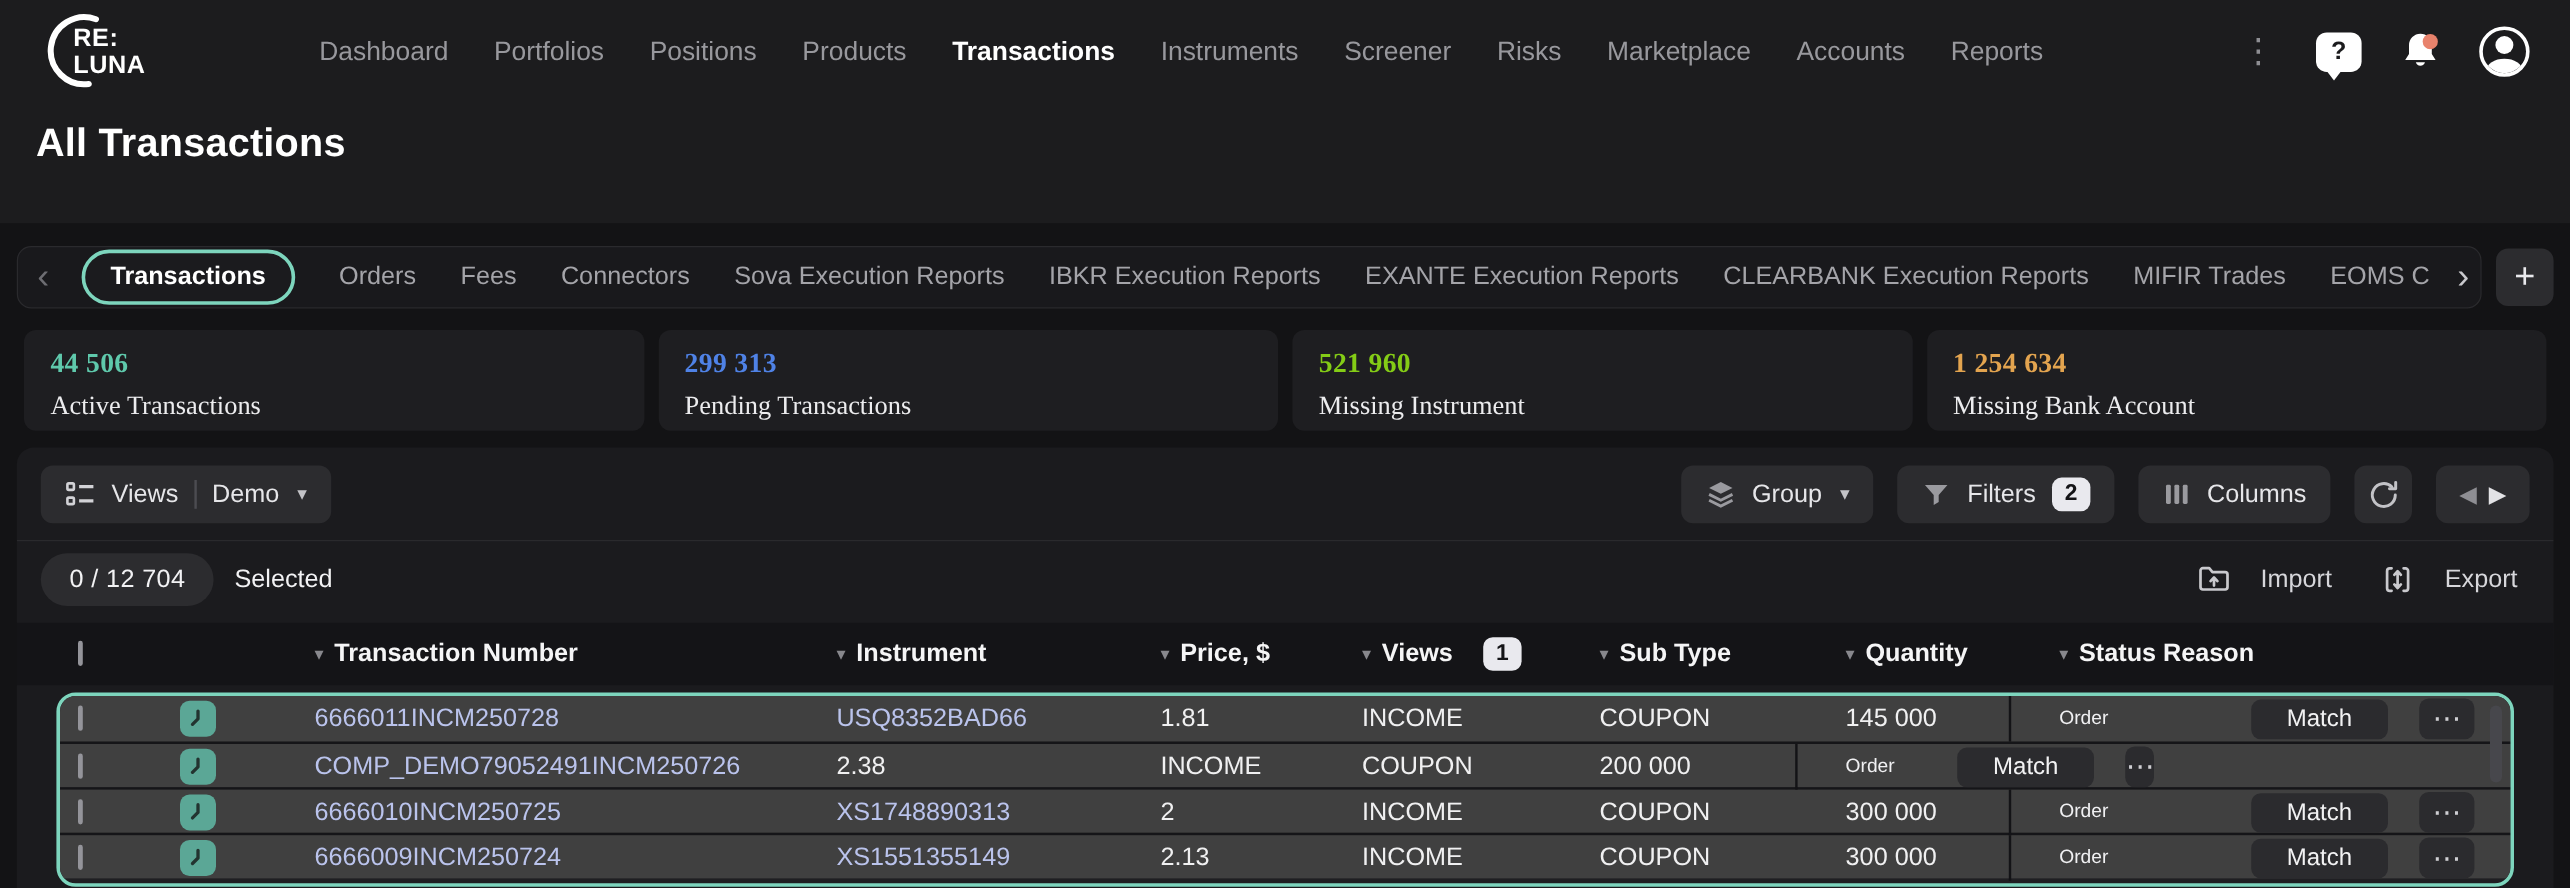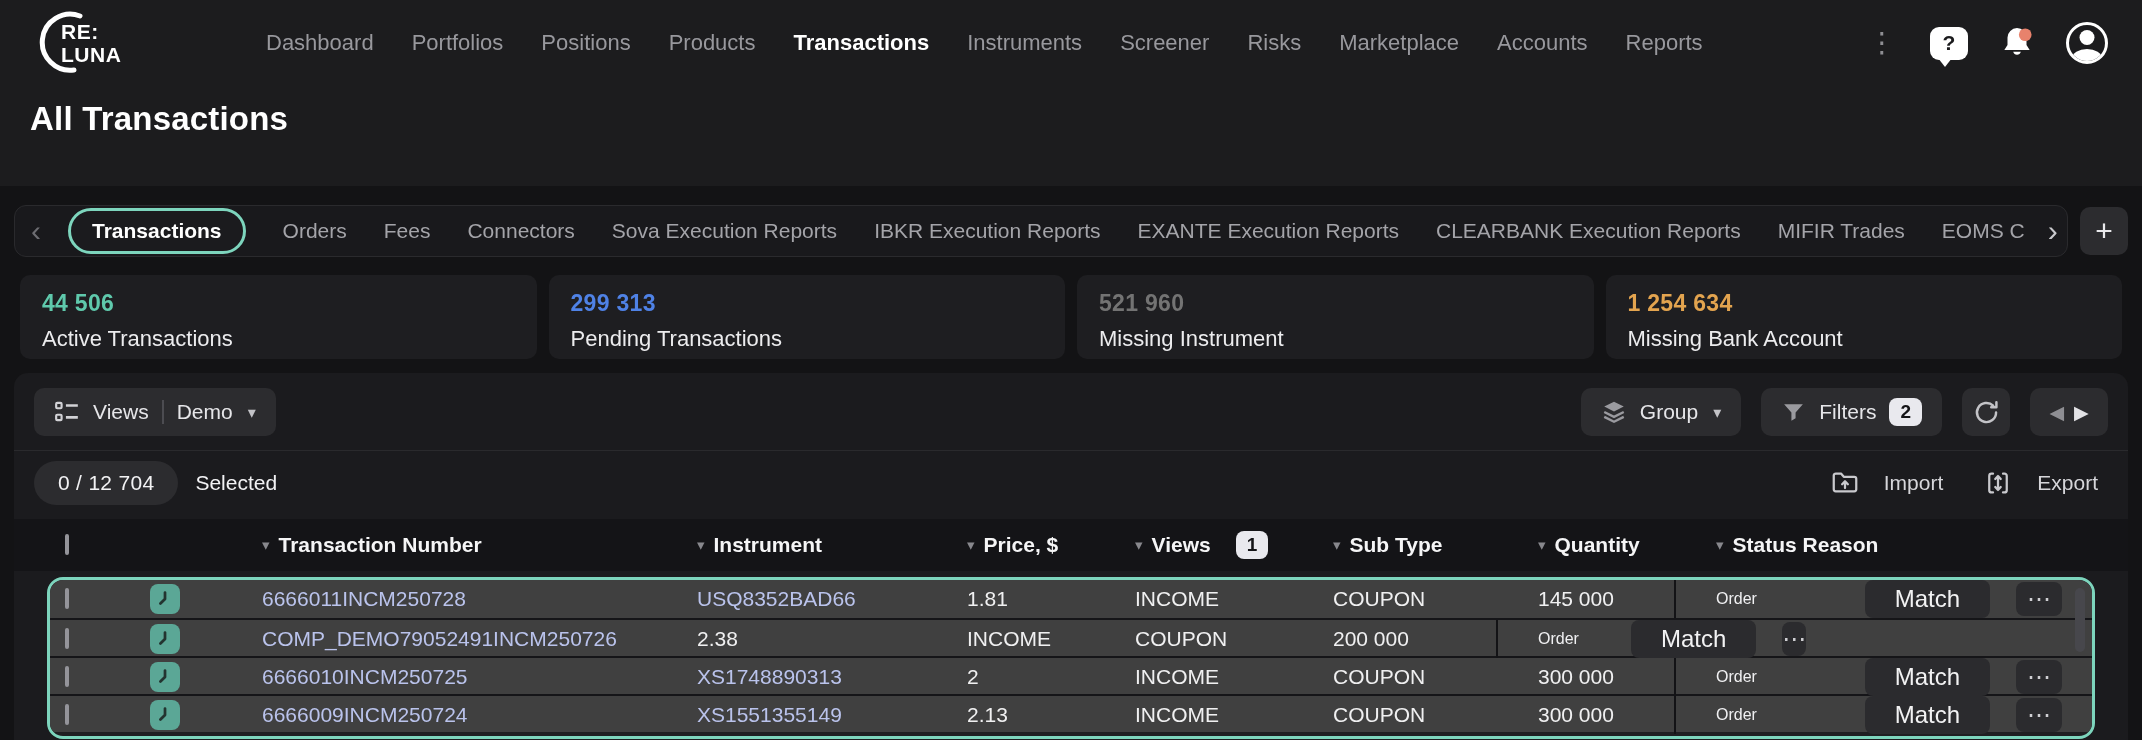--- a/index.html
+++ b/index.html
@@ -40,21 +40,21 @@
     display:flex; align-items:center; padding:0 16px; gap:37px; overflow:hidden; white-space:nowrap; }
   .tab-chevron { color:#6d6d72; font-size:30px; line-height:1; cursor:pointer; flex:none; }
   .tab-chevron.right { margin-left:-14px; color:#c9c9cd; }
   .tab { font-size:21px; color:#a4a4a9; cursor:pointer; flex:none; }
   .tab.selected { color:#fff; font-weight:700; border:3px solid #7dd5bd; border-radius:999px;
     padding:8px 21px; background:#1b1b1e; margin-left:-10px; }
   .plus-button { width:48px; height:48px; align-self:center; background:#2c2c2f; border-radius:10px;
     color:#e9e9ec; font-size:30px; font-weight:400; display:flex; align-items:center; justify-content:center; cursor:pointer; flex:none; }
 
   
-  .stats { display:flex; gap:12px; margin:18px 20px 0 20px; }
+  .stats { display:flex; gap:12px; margin:18px 20px 0 20px;font-family:Liberation Serif, serif; }
   .stat-card { flex:1; background:#1e1e21; border-radius:10px; padding:15px 22px; height:84px; cursor:pointer; }
   .stat-value { font-size:23px; font-weight:700; letter-spacing:.3px; margin-bottom:9px; }
   .stat-label { font-size:22px; color:#ececee; }
 
   
   .panel { margin:14px 14px 0 14px; background:#1b1b1e; border-radius:14px 14px 0 0; height:368px; overflow:hidden; }
 
   .toolbar { display:flex; align-items:center; padding:15px 20px 14px 20px; }
   .btn { height:48px; background:#2c2c2f; border-radius:10px; display:flex; align-items:center;
     gap:13px; padding:0 20px; font-size:21px; color:#e6e6e9; cursor:pointer; flex:none; }
@@ -87,21 +87,21 @@
 
   .rows-group { position:relative; margin:6px 33px 0 33px; border:3px solid #7dd5bd; border-radius:16px;
     height:162px; background:#1f1f22; overflow:hidden; }
   .trow { height:38px; background:#404040; cursor:pointer; }
   .trow + .trow { border-top:2px solid #151518; }
   .cell { font-size:21px; color:#f0f0f1; padding-left:42px; white-space:nowrap; }
   .cell.link { cursor:pointer; }
   .clock-chip { width:30px; height:30px; background:#5ba796; border-radius:8px; display:flex; align-items:center; justify-content:center; }
   .c-status { height:38px; border-left:2px solid #131316; display:flex; align-items:center; gap:26px; padding:0 30px 0 40px; }
   .c-status .spacer { flex:1; }
-  .match-btn { background:#2b2b2e; border-radius:8px; padding:5px 30px; font-size:24px; color:#f2f2f3; cursor:pointer; }
+  .match-btn { background:#2b2b2e; border-radius:8px; padding:5px 30px; font-size:20px; color:#f2f2f3; cursor:pointer; }
   .more-btn { width:46px; height:34px; background:#2b2b2e; border-radius:8px; display:flex; align-items:center;
     justify-content:center; color:#cfcfd3; font-size:24px; cursor:pointer; }
   .scroll-thumb { position:absolute; top:8px; right:7px; width:10px; height:64px; background:#47474c; border-radius:5px; cursor:pointer; }
 </style>
 </head>
 <body>
 
 <div class="header">
   <div class="nav-row">
     <div class="logo">
@@ -167,21 +167,21 @@
 <div class="stats">
   <div class="stat-card">
     <div class="stat-value" style="color: rgb(95, 201, 172);">44 506</div>
     <div class="stat-label">Active Transactions</div>
   </div>
   <div class="stat-card">
     <div class="stat-value" style="color: rgb(79, 130, 230);">299 313</div>
     <div class="stat-label">Pending Transactions</div>
   </div>
   <div class="stat-card">
-    <div class="stat-value" style="color: #737373;">521 960</div>
+    <div class="stat-value" style="color: #84cc16;">521 960</div>
     <div class="stat-label">Missing Instrument</div>
   </div>
   <div class="stat-card">
     <div class="stat-value" style="color: rgb(227, 164, 79);">1 254 634</div>
     <div class="stat-label">Missing Bank Account</div>
   </div>
 </div>
 
 <div class="panel">
 
@@ -208,20 +208,28 @@
         </svg>
         <span>Group</span>
         <span class="dd-caret">▾</span>
       </div>
       <div class="btn">
         <svg width="25" height="25" viewBox="0 0 24 24">
           <path d="M3 4h18l-7 8v5.5L10 20v-8z" fill="#9a9a9f"></path>
         </svg>
         <span>Filters</span>
         <span class="count-badge">2</span>
+      </div>
+      <div class="btn">
+        <svg width="24" height="24" viewBox="0 0 24 24">
+          <rect x="3" y="4" width="4" height="16" rx="1.2" fill="#9a9a9f"></rect>
+          <rect x="10" y="4" width="4" height="16" rx="1.2" fill="#9a9a9f"></rect>
+          <rect x="17" y="4" width="4" height="16" rx="1.2" fill="#9a9a9f"></rect>
+        </svg>
+        <span>Columns</span>
       </div>
       <div class="btn icon-btn">
         <svg width="27" height="27" viewBox="0 0 24 24">
           <path d="M20.5 12a8.5 8.5 0 1 1-2.6-6.1" fill="none" stroke="#c3c3c7" stroke-width="2.2" stroke-linecap="round"></path>
           <path d="M20.8 2.8v4.6h-4.6" fill="none" stroke="#c3c3c7" stroke-width="2.2" stroke-linecap="round" stroke-linejoin="round"></path>
         </svg>
       </div>
       <div class="btn pan-btn">
         <span class="tri-left">◀</span>
         <span class="tri-right">▶</span>

